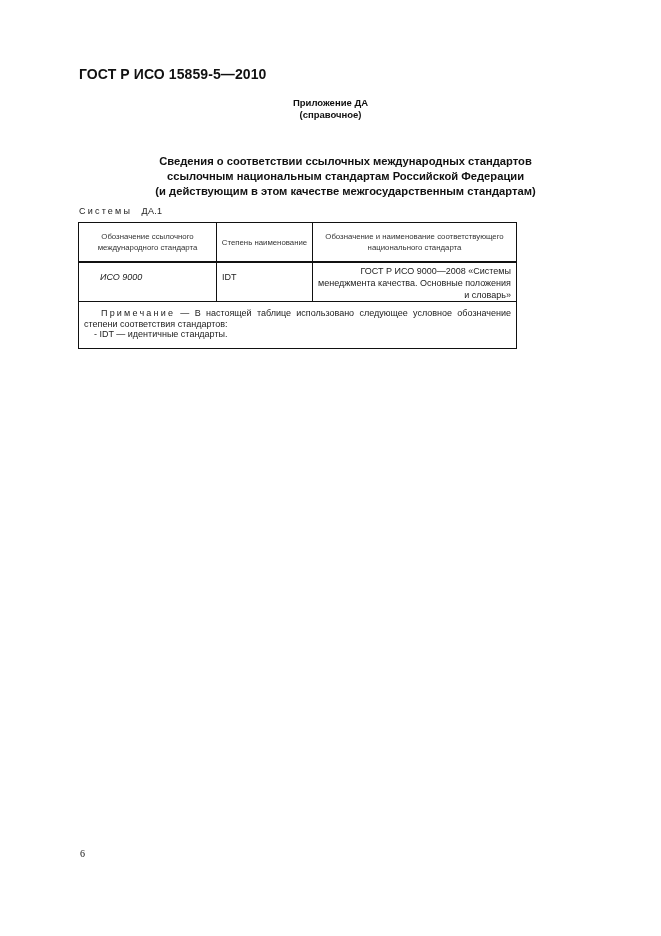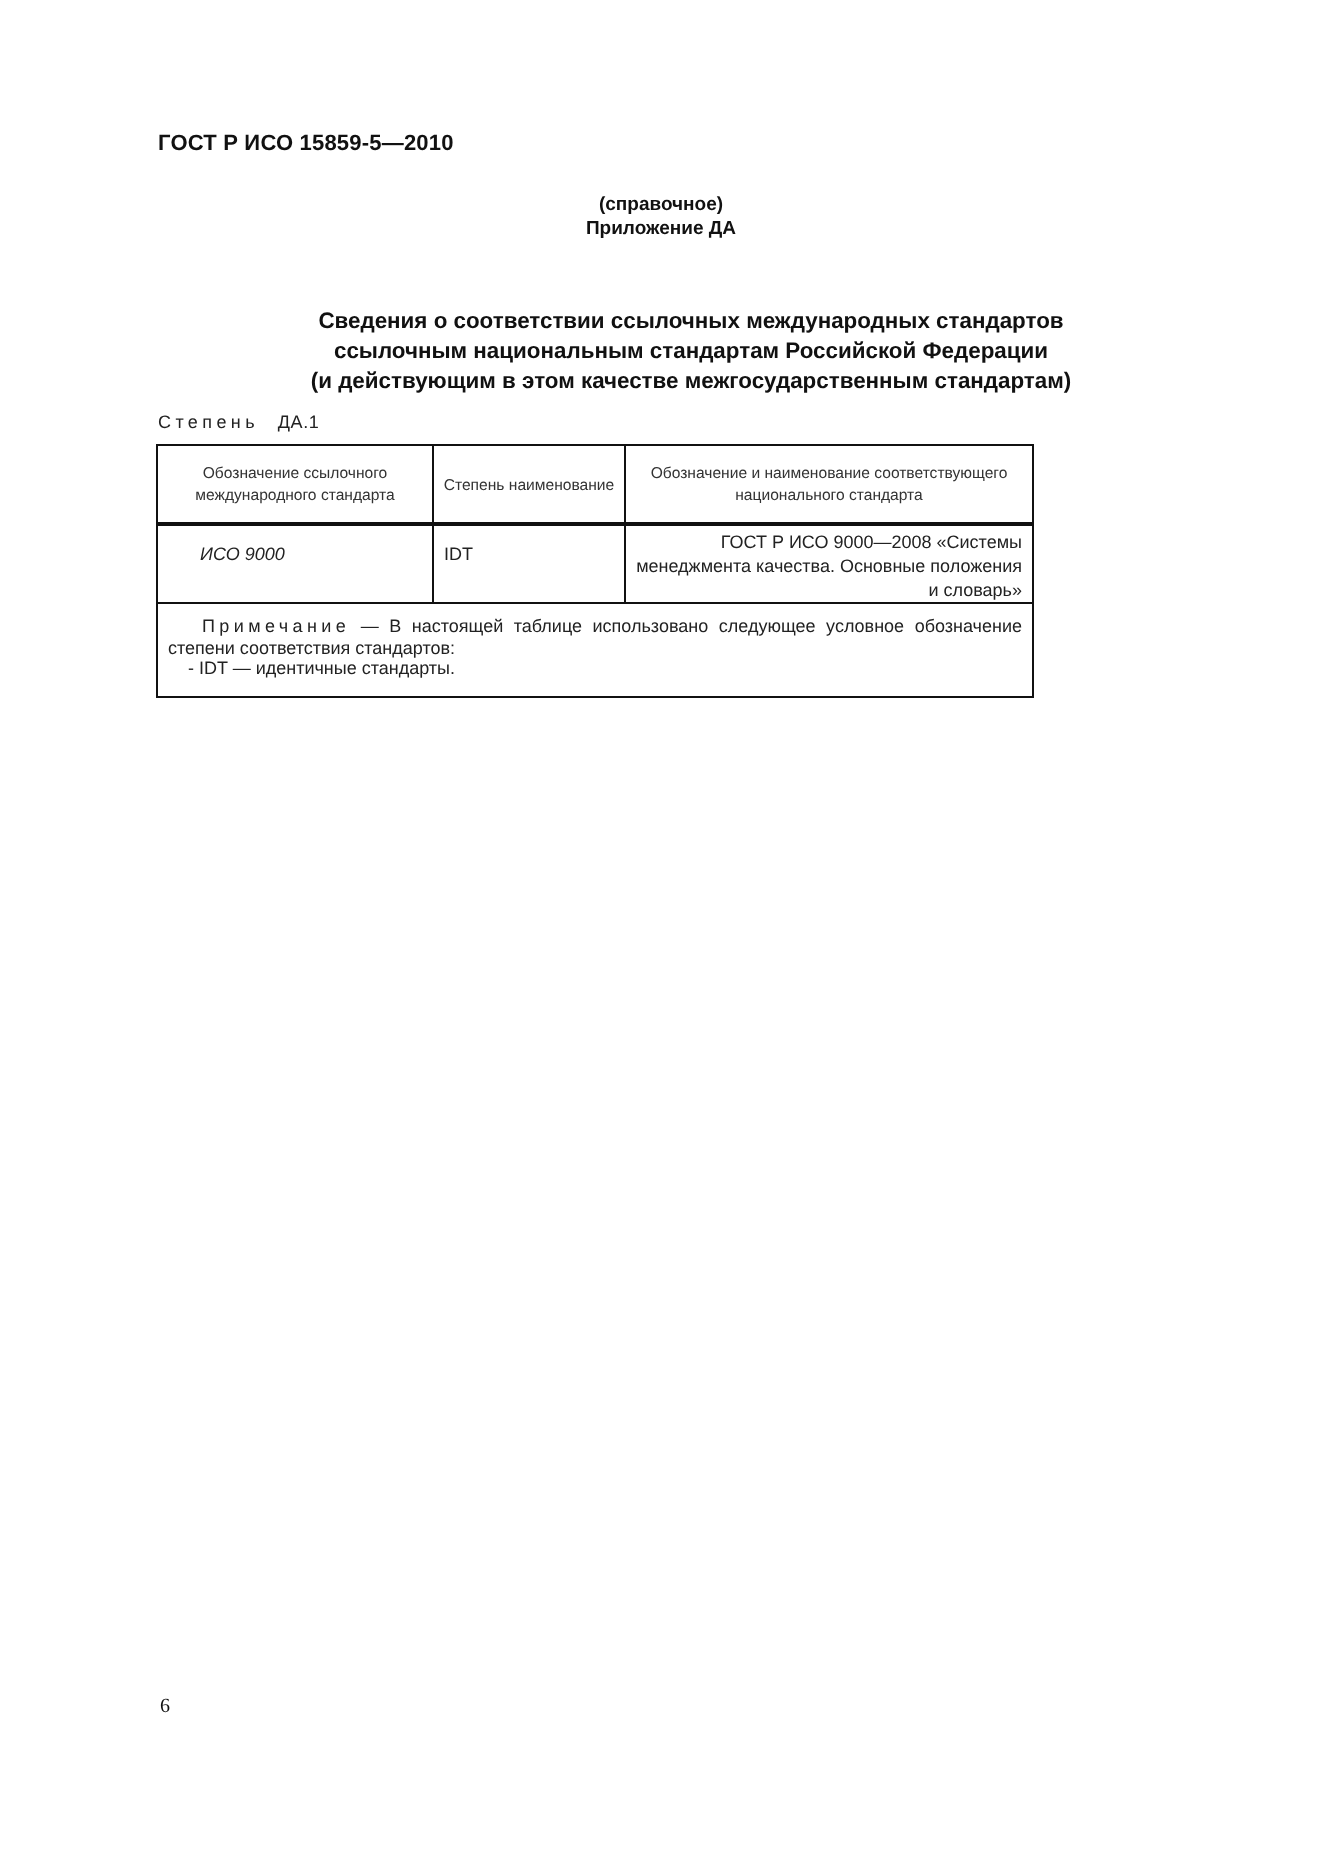--- a/index.html
+++ b/index.html
@@ -12,21 +12,21 @@
       height: 936px;
       position: relative;
       overflow: hidden;
       color: #111;
       font-family: "Liberation Sans", "DejaVu Sans", sans-serif;
     }
     .page-header {
       position: absolute;
       left: 79px;
       top: 66px;
-      font-size: 11px;
+      font-size: 14px;
       font-weight: bold;
       letter-spacing: 0.1px;
     }
     .appendix {
       position: absolute;
       left: 0;
       width: 661px;
       top: 97px;
       text-align: center;
       font-size: 9.5px;
@@ -106,32 +106,32 @@
       font-family: "Liberation Serif", serif;
       font-size: 10px;
     }
   </style>
 </head>
 <body>
 
 <div class="page-header">ГОСТ Р ИСО 15859-5—2010</div>
 
 <div class="appendix">
+  <div>Приложение ДА</div>
   <div>(справочное)</div>
-  <div>Приложение ДА</div>
 </div>
 
 <div class="doc-title">
   <div>Сведения о соответствии ссылочных международных стандартов</div>
   <div>ссылочным национальным стандартам Российской Федерации</div>
   <div>(и действующим в этом качестве межгосударственным стандартам)</div>
 </div>
 
 <div class="table-caption">
-  <span>Степень</span>&nbsp;
+  <span>Системы</span>&nbsp;
   <span class="num">ДА.1</span>
 </div>
 
 <table class="corr">
   <thead>
     <tr>
       <th class="c1">Обозначение ссылочного международного стандарта</th>
       <th class="c2">Степень наименование</th>
       <th class="c3">Обозначение и наименование соответствующего национального стандарта</th>
     </tr>

